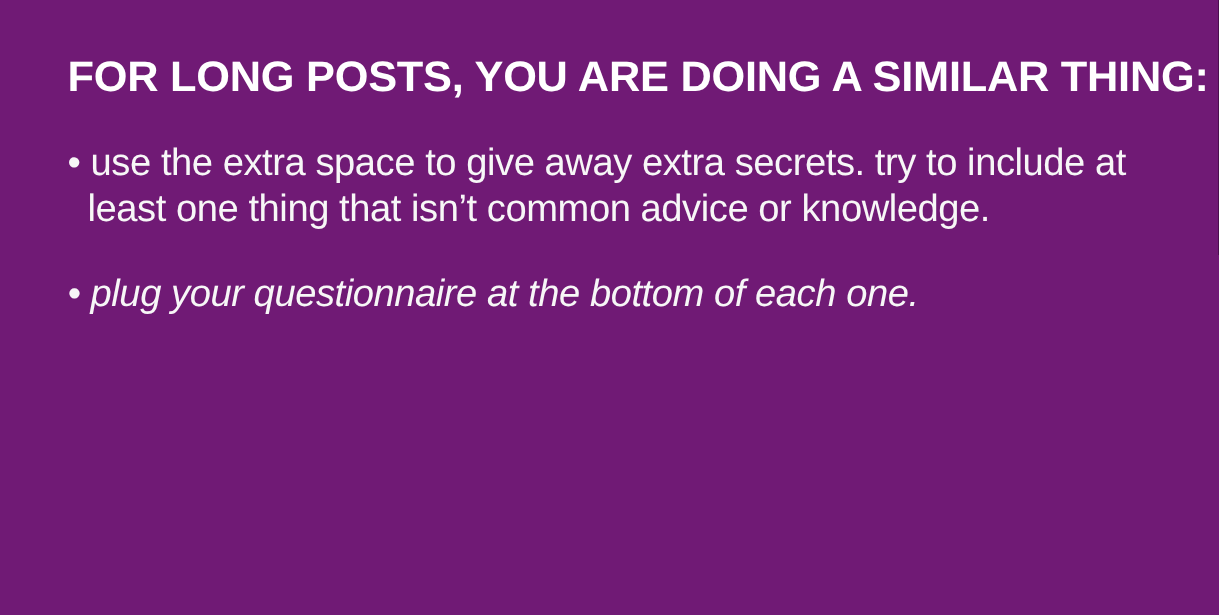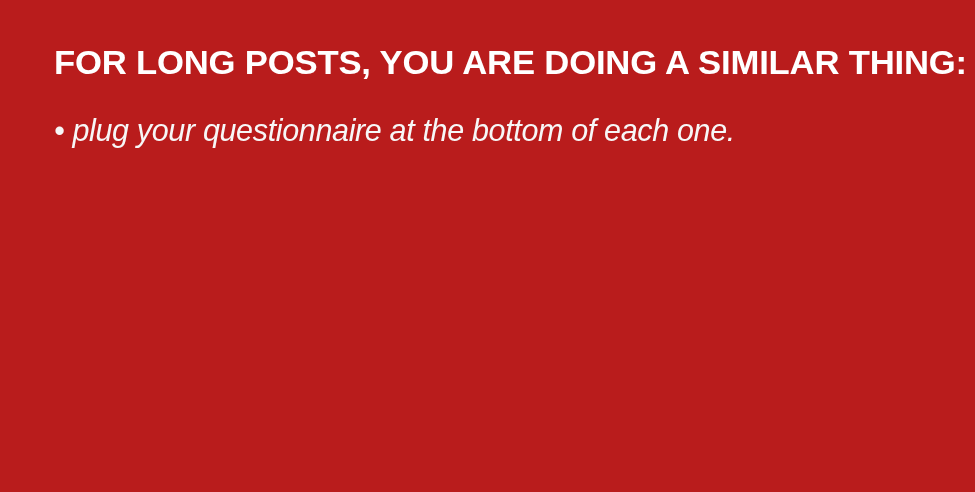--- a/index.html
+++ b/index.html
@@ -11,21 +11,21 @@
     height: 492px;
     background: #000000;
     overflow: hidden;
     font-family: "Liberation Sans", sans-serif;
   }
 
   .slide {
     position: relative;
     width: 975px;
     height: 492px;
-    background: #b91c1c;
+    background: #701a75;
     box-sizing: border-box;
     padding: 0;
   }
 
   .slide-inner {
     position: absolute;
     left: 54px;
     top: 42px;
     right: 30px;
   }
@@ -68,17 +68,18 @@
 </style>
 </head>
 <body>
 
 <div class="slide">
   <div class="slide-inner">
 
     <h1 class="headline">FOR LONG POSTS, YOU ARE DOING A SIMILAR THING:</h1>
 
     <div class="body-block">
+      <p class="para">• use the extra space to give away extra secrets. try to include at least one thing that isn’t common advice or knowledge.</p>
       <p class="para">• plug your questionnaire at the bottom of each one.</p>
     </div>
 
   </div>
 </div>
 
 </body></html>

